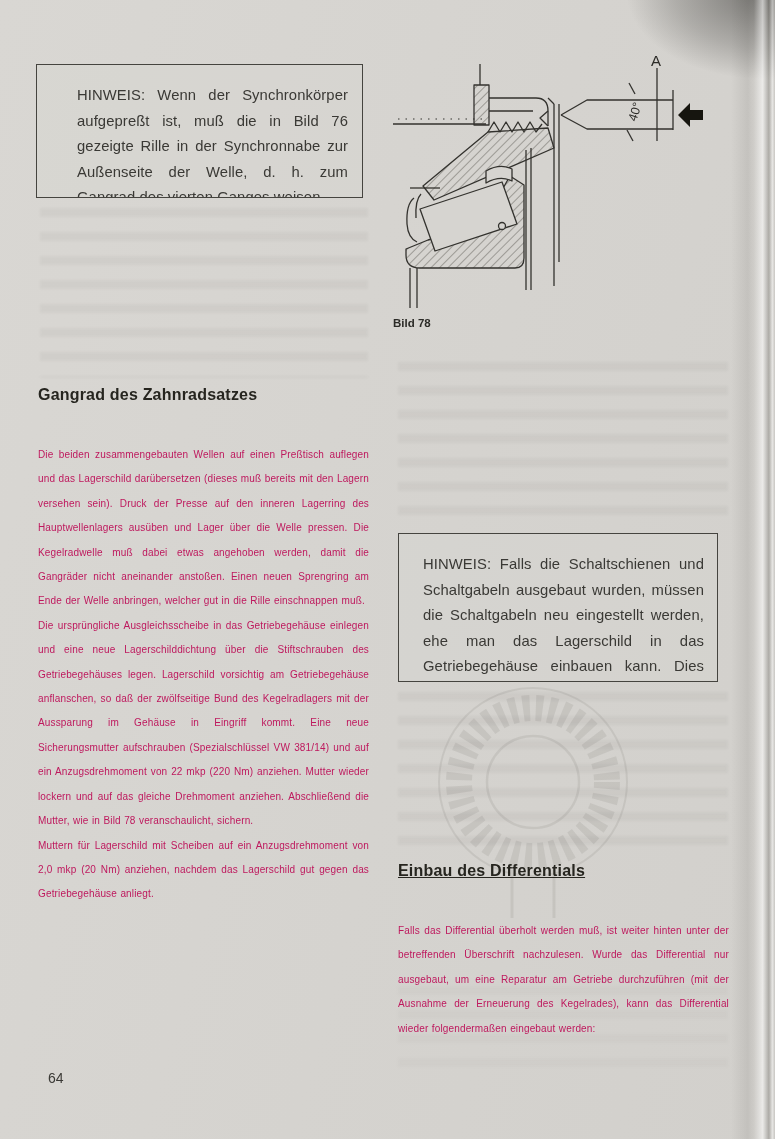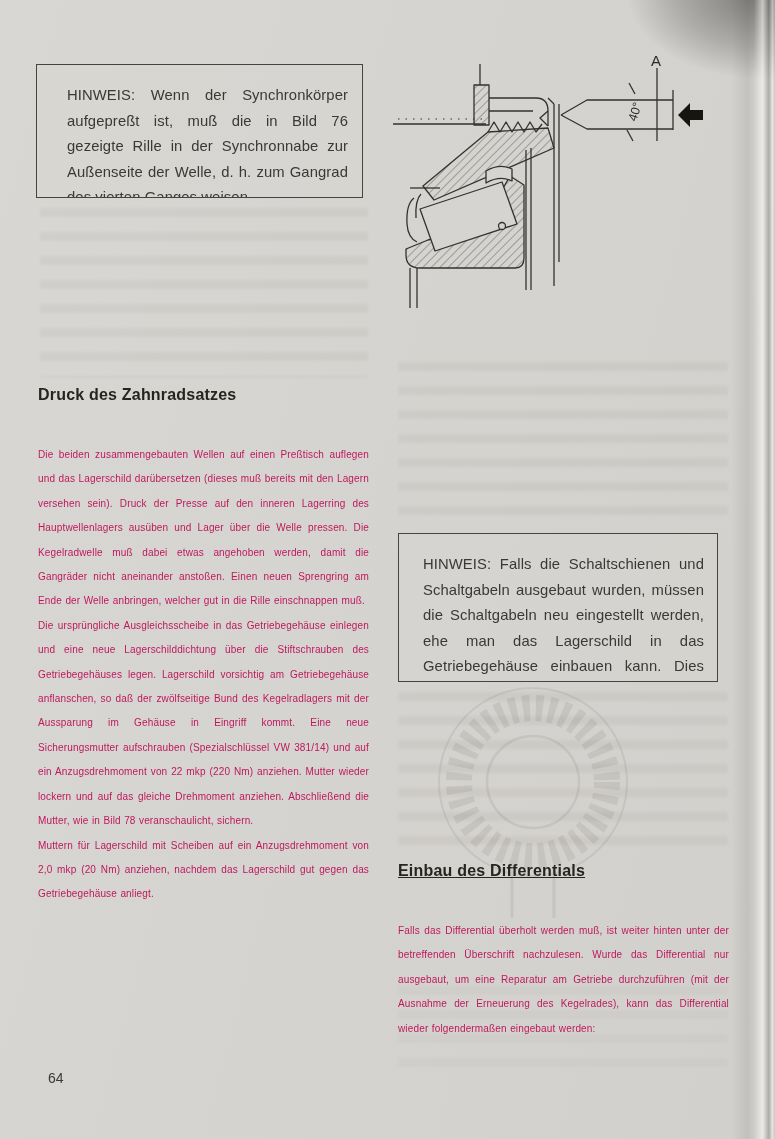--- a/index.html
+++ b/index.html
@@ -66,21 +66,21 @@
     <g stroke="#504e48" fill="none">
       <circle cx="125" cy="122" r="94" stroke-width="2"></circle>
       <circle cx="125" cy="122" r="74" stroke-width="26" stroke-dasharray="7 6"></circle>
       <circle cx="125" cy="122" r="46" stroke-width="2.5"></circle>
       <line x1="104" y1="210" x2="104" y2="258" stroke-width="3"></line>
       <line x1="146" y1="210" x2="146" y2="258" stroke-width="3"></line>
     </g>
   </svg>
 </div>
 
-<div class="abs note-box content" style="left:36px;top:64px;width:327px;height:134px;padding:18px 14px 6px 30px;overflow:hidden;">
+<div class="abs note-box content" style="left:36px;top:64px;width:327px;height:134px;padding:18px 14px 6px 40px;overflow:hidden;">
   <div class="note-text">HINWEIS: Wenn der Synchronkörper aufgepreßt ist, muß die in Bild 76 gezeigte Rille in der Synchronnabe zur Außenseite der Welle, d. h. zum Gangrad des vierten Ganges weisen.</div>
 </div>
 
 <div class="abs content" style="left:390px;top:28px;width:344px;height:292px;">
   <svg width="344" height="292" viewBox="0 0 344 292">
     <defs>
       <pattern id="hatch" patternUnits="userSpaceOnUse" width="6" height="6" patternTransform="rotate(45)">
         <line x1="0" y1="0" x2="0" y2="6" stroke="#56544e" stroke-width="0.9"></line>
       </pattern>
     </defs>
@@ -135,23 +135,24 @@
       </g>
     </g>
 
     <polygon points="288,87 300,75 300,82 313,82 313,92 300,92 300,99" fill="#16150f"></polygon>
     <text x="261" y="38" font-size="15" fill="#2c2b27">A</text>
     <text transform="translate(246,94) rotate(-72)" font-size="12.5" fill="#2c2b27">40°</text>
   </svg>
 </div>
 
 <div class="abs content caption" style="left:393px;top:317px;width:340px;">
+  <div>Bild 78</div>
 </div>
 
-<div class="abs content heading" style="left:38px;top:386px;width:331px;">Druck des Zahnradsatzes</div>
+<div class="abs content heading" style="left:38px;top:386px;width:331px;">Gangrad des Zahnradsatzes</div>
 
 <div class="abs content bodytext" style="left:38px;top:443px;width:331px;">
   <p>Die beiden zusammengebauten Wellen auf einen Preßtisch auflegen und das Lagerschild darübersetzen (dieses muß bereits mit den Lagern versehen sein). Druck der Presse auf den inneren Lagerring des Hauptwellenlagers ausüben und Lager über die Welle pressen. Die Kegelradwelle muß dabei etwas angehoben werden, damit die Gangräder nicht aneinander anstoßen. Einen neuen Sprengring am Ende der Welle anbringen, welcher gut in die Rille einschnappen muß.</p>
   <p>Die ursprüngliche Ausgleichsscheibe in das Getriebegehäuse einlegen und eine neue Lagerschilddichtung über die Stiftschrauben des Getriebegehäuses legen. Lagerschild vorsichtig am Getriebegehäuse anflanschen, so daß der zwölfseitige Bund des Kegelradlagers mit der Aussparung im Gehäuse in Eingriff kommt. Eine neue Sicherungsmutter aufschrauben (Spezialschlüssel VW 381/14) und auf ein Anzugsdrehmoment von 22 mkp (220 Nm) anziehen. Mutter wieder lockern und auf das gleiche Drehmoment anziehen. Abschließend die Mutter, wie in Bild 78 veranschaulicht, sichern.</p>
   <p>Muttern für Lagerschild mit Scheiben auf ein Anzugsdrehmoment von 2,0 mkp (20 Nm) anziehen, nachdem das Lagerschild gut gegen das Getriebegehäuse anliegt.</p>
 
 </div>
 
 <div class="abs note-box content" style="left:398px;top:533px;width:320px;height:149px;padding:18px 13px 6px 24px;overflow:hidden;">
   <div class="note-text">HINWEIS: Falls die Schaltschienen und Schaltgabeln ausgebaut wurden, müssen die Schaltgabeln neu eingestellt werden, ehe man das Lagerschild in das Getriebegehäuse einbauen kann. Dies sollte Ihre Volkswagen-Werkstatt durchführen.</div>

